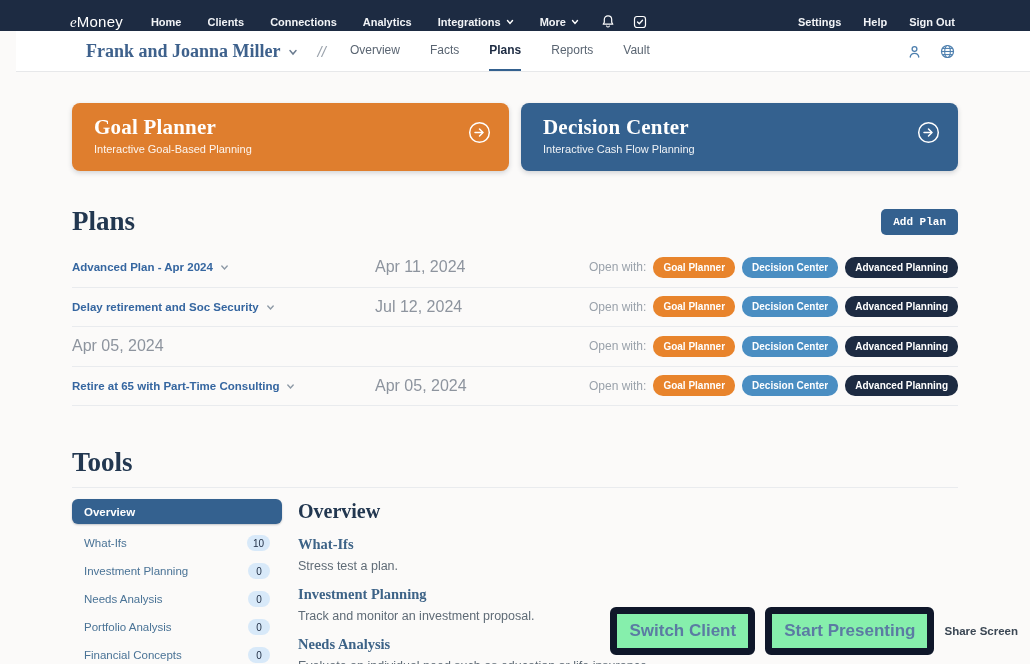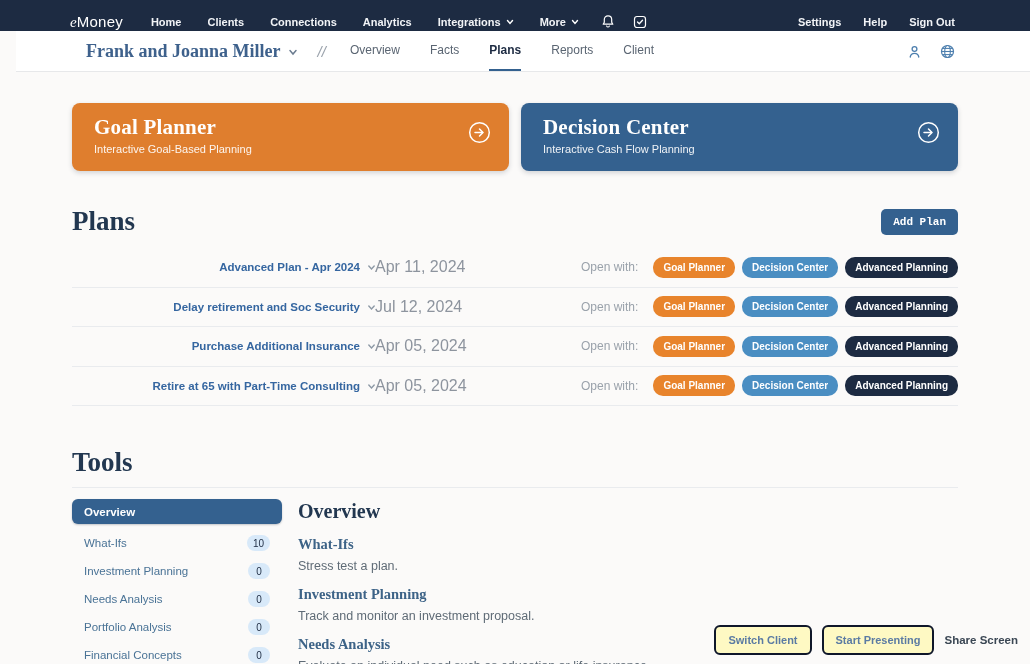--- a/index.html
+++ b/index.html
@@ -35,45 +35,45 @@
   .banner-title { font-family:"Liberation Serif", serif; font-size:21px; font-weight:700; letter-spacing:.2px; }
   .banner-sub { font-size:11px; margin-top:3px; color:rgba(255,255,255,.92); }
   .banner-arrow { position:absolute; right:18px; top:18px; }
 
   .section-head { display:flex; align-items:center; justify-content:space-between; margin-top:35px; }
   .h-serif { font-family:"Liberation Serif", serif; font-size:27px; font-weight:700; color:#223750; }
   .btn-primary { background:#34618f; color:#fff; font-size:11px; font-weight:700; border:none; border-radius:5px; padding:7px 12px; cursor:pointer; font-family:Liberation Mono, monospace; }
 
   .plan-rows { margin-top:11px; }
   .plan-row { height:39.5px; border-bottom:1px solid #e9ebee; display:flex; align-items:center; }
-  .plan-name { width:303px; display:flex; align-items:center; gap:7px; font-size:11.5px; font-weight:700; color:#3566a0; cursor:pointer;justify-content:flex-end; }
+  .plan-name { width:303px; display:flex; align-items:center; gap:7px; font-size:11.5px; font-weight:700; color:#3566a0; cursor:pointer; }
   .plan-date { font-size:16px; color:#8d949e; }
   .plan-open { margin-left:auto; display:flex; align-items:center; gap:7px; }
-  .open-label { font-size:12px; color:#9aa2ab; margin-right:8px; }
+  .open-label { font-size:12px; color:#9aa2ab; margin-right:0; }
   .pill { border:none; border-radius:10px; color:#fff; font-size:10px; font-weight:700; padding:5px 10px; cursor:pointer; font-family:"Liberation Sans", sans-serif; white-space:nowrap; }
   .pill.orange { background:#e8842c; }
   .pill.mblue { background:#4a8ec2; }
   .pill.navy { background:#1d2b42; }
 
   .tools-head { margin-top:41px; }
   .tools-divider { border:none; border-top:1px solid #e9ebee; margin-top:9px; }
   .tools-body { display:flex; gap:16px; margin-top:11px; }
   .tools-sidebar { width:210px; flex-shrink:0; }
   .tool-item { height:28px; display:flex; align-items:center; justify-content:space-between; padding:0 12px; font-size:11.5px; color:#4a7396; cursor:pointer; border-radius:6px; }
   .tool-item.active { background:#34618f; color:#fff; font-weight:700; height:25px; margin-bottom:5px; box-shadow:0 1px 2px rgba(30,40,60,.25); }
   .count-badge { background:#d8e9f9; color:#1d2b42; font-size:10px; font-weight:400; min-width:22px; height:16px; border-radius:9px; display:flex; align-items:center; justify-content:center; padding:0 6px; }
   .tools-content { flex:1; padding-top:1px; }
   .tools-content-title { font-family:"Liberation Serif", serif; font-size:20px; font-weight:700; color:#223750; }
   .tc-item { margin-top:13px; }
   .tc-item-title { font-family:"Liberation Serif", serif; font-size:14.5px; font-weight:700; color:#3d6387; cursor:pointer; }
   .tc-item-desc { font-size:12.5px; color:#5f6b76; margin-top:6px; }
 
   
   .footer-actions { position:fixed; right:12px; bottom:9px; display:flex; align-items:center; gap:10px; }
-  .btn-outline { background:#fef9c3; border:2px solid #0f172a; border-radius:6px; color:#5b7ba3; font-size:11px; font-weight:700; padding:7px 12px; cursor:pointer; font-family:"Liberation Sans", sans-serif; }
+  .btn-outline { background:#86efac; border:7px solid #0f172a; border-radius:6px; color:#5b7ba3; font-size:17px; font-weight:700; padding:7px 12px; cursor:pointer; font-family:"Liberation Sans", sans-serif; }
   .share-screen { font-size:11.5px; color:#3b4754; font-weight:700; cursor:pointer; }
 </style>
 </head>
 <body>
 
 <nav class="topnav">
   <div class="logo"><span class="e">e</span><span>Money</span></div>
   <div class="topnav-items">
     <div class="topnav-item">
         <span>Home</span>
@@ -148,21 +148,21 @@
     <div class="client-tab">
         <span>Facts</span>
       </div>
     <div class="client-tab active">
         <span>Plans</span>
       </div>
     <div class="client-tab">
         <span>Reports</span>
       </div>
     <div class="client-tab">
-        <span>Client</span>
+        <span>Vault</span>
       </div>
   </div>
   <div class="clientbar-icons">
     <span class="icon">
         <svg width="15" height="15" viewBox="0 0 15 15">
           <circle cx="7.5" cy="5" r="2.4" fill="none" stroke="#4d7fae" stroke-width="1.3"></circle>
           <path d="M3.2 13c.5-2.4 2.2-3.6 4.3-3.6s3.8 1.2 4.3 3.6" fill="none" stroke="#4d7fae" stroke-width="1.3" stroke-linecap="round"></path>
         </svg>
       </span>
     <span class="icon">
@@ -237,28 +237,20 @@
       <div class="plan-date">Jul 12, 2024</div>
       <div class="plan-open">
         <span class="open-label">Open with:</span>
         <button class="pill orange">Goal Planner</button>
         <button class="pill mblue">Decision Center</button>
         <button class="pill navy">Advanced Planning</button>
       </div>
     </div>
 
     <div class="plan-row">
-      <div class="plan-name">
-        <span>Purchase Additional Insurance</span>
-        <span class="chev">
-            <svg width="9" height="9" viewBox="0 0 9 9">
-              <polyline points="1.8,3 4.5,6 7.2,3" fill="none" stroke="#8d99a6" stroke-width="1.4" stroke-linecap="round"></polyline>
-            </svg>
-          </span>
-      </div>
       <div class="plan-date">Apr 05, 2024</div>
       <div class="plan-open">
         <span class="open-label">Open with:</span>
         <button class="pill orange">Goal Planner</button>
         <button class="pill mblue">Decision Center</button>
         <button class="pill navy">Advanced Planning</button>
       </div>
     </div>
 
     <div class="plan-row">

